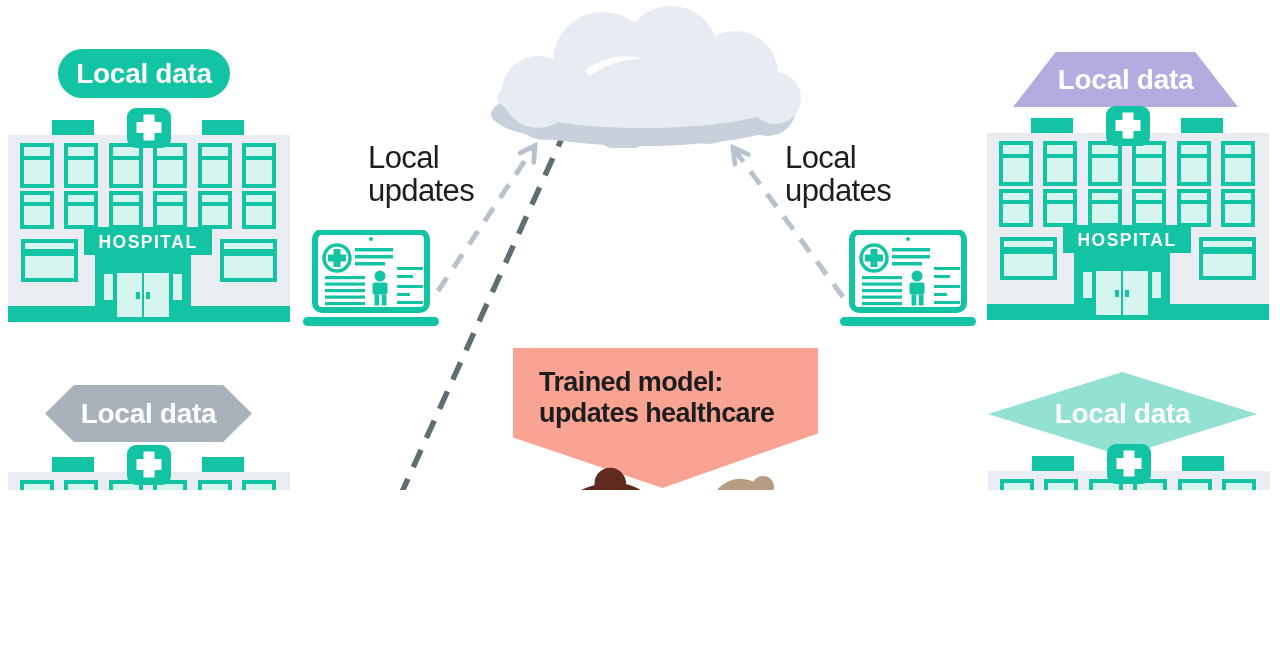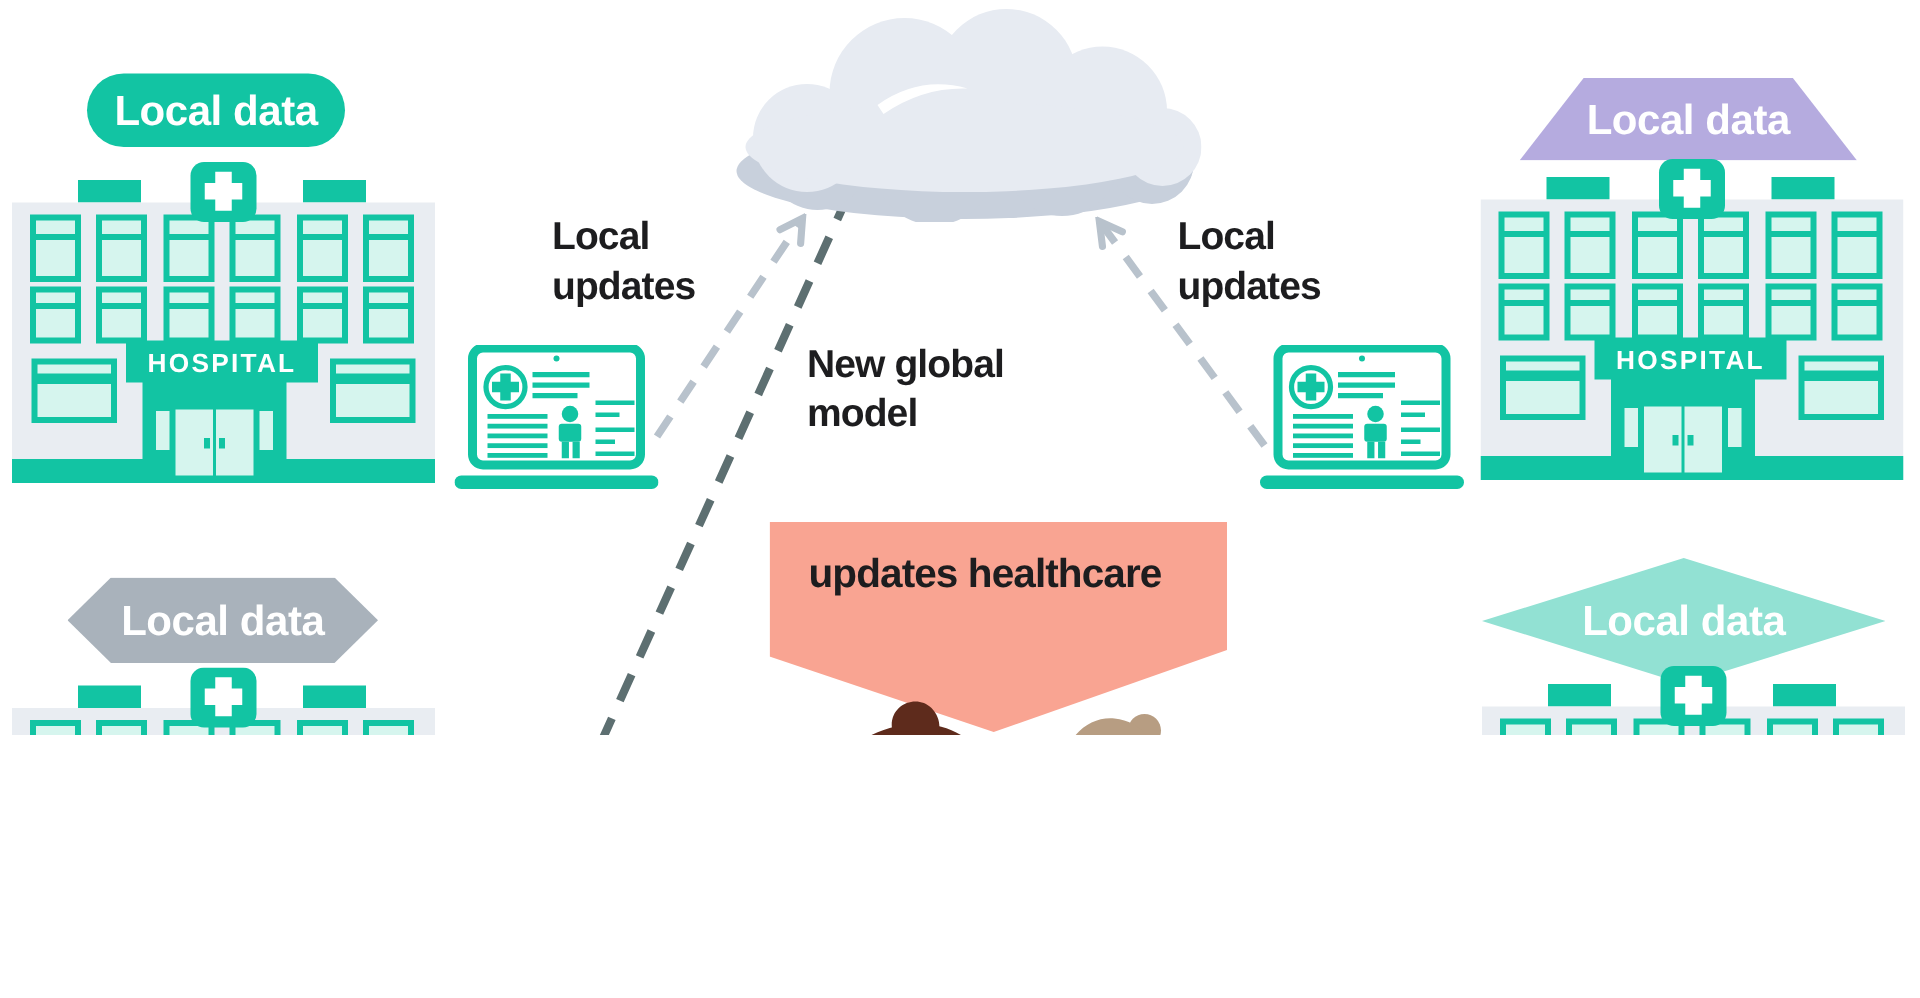--- a/index.html
+++ b/index.html
@@ -8,21 +8,21 @@
   .abs{position:absolute;}
   .badge{position:absolute;display:flex;align-items:center;justify-content:center;
          color:#ffffff;font-weight:bold;font-size:28px;letter-spacing:-0.3px;}
   .badge-pill{left:58px;top:49px;width:172px;height:49px;background:#12c4a3;border-radius:25px;}
   .badge-trap{left:1013px;top:52px;width:225px;height:55px;background:#b5abdf;
               clip-path:polygon(19% 0,81% 0,100% 100%,0 100%);}
   .badge-hex{left:45px;top:385px;width:207px;height:57px;background:#a9b2bb;
              clip-path:polygon(0 50%,14% 0,86% 0,100% 50%,86% 100%,14% 100%);}
   .badge-diamond{left:988px;top:372px;width:269px;height:84px;background:#92e1d3;
              clip-path:polygon(50% 0,100% 50%,50% 100%,0 50%);}
-  .lbl{position:absolute;color:#1d1d1f;font-weight:bold;font-size:26px;line-height:33px;
+  .lbl{position:absolute;color:#1d1d1f;font-weight:normal;font-size:31px;line-height:33px;
        letter-spacing:-0.6px;}
   .callout{position:absolute;left:513px;top:348px;width:305px;height:140px;background:#f9a492;
            clip-path:polygon(0 0,100% 0,100% 61%,49% 100%,0 64%);
            padding:0;box-sizing:border-box;}
   .callout .inner{padding:19px 0 0 26px;color:#1d1d1f;font-weight:bold;font-size:27px;
                   line-height:31px;letter-spacing:-0.6px;}
   .overlay{position:absolute;left:0;top:0;pointer-events:none;}
   .defs-holder{position:absolute;width:0;height:0;overflow:hidden;}
 </style>
 </head>
@@ -210,27 +210,24 @@
     </svg>
 
   <div class="lbl" style="left:368px;top:141px">
     <div>Local</div>
     <div>updates</div>
   </div>
   <div class="lbl" style="left:785px;top:141px">
     <div>Local</div>
     <div>updates</div>
   </div>
-  <div class="lbl" style="left:538px;top:226px">
-    <div>New global</div>
-    <div>model</div>
-  </div>
 
   <div class="callout">
     <div class="inner">
+      <div>Trained model:</div>
       <div>updates healthcare</div>
     </div>
   </div>
 
   <svg class="abs" style="left:498px;top:458px" width="334" height="207" viewBox="0 0 332 207">
     <g>
       <path d="M62,120 C48,142 44,170 50,198 L74,198 C66,170 72,148 84,136 Z" fill="#5e2b1c"></path>
       <ellipse cx="142" cy="86" rx="29" ry="28" fill="#f8d7c4"></ellipse>
       <path d="M58,128 C36,104 40,52 82,32 C118,15 152,28 162,58 C168,78 160,96 148,108 C138,120 120,132 108,150 L84,150 C74,142 66,136 58,128 Z" fill="#5e2b1c"></path>
       <path d="M96,30 C92,12 112,4 122,14 C130,22 128,34 122,40 C116,30 106,28 96,30 Z" fill="#5e2b1c"></path>

